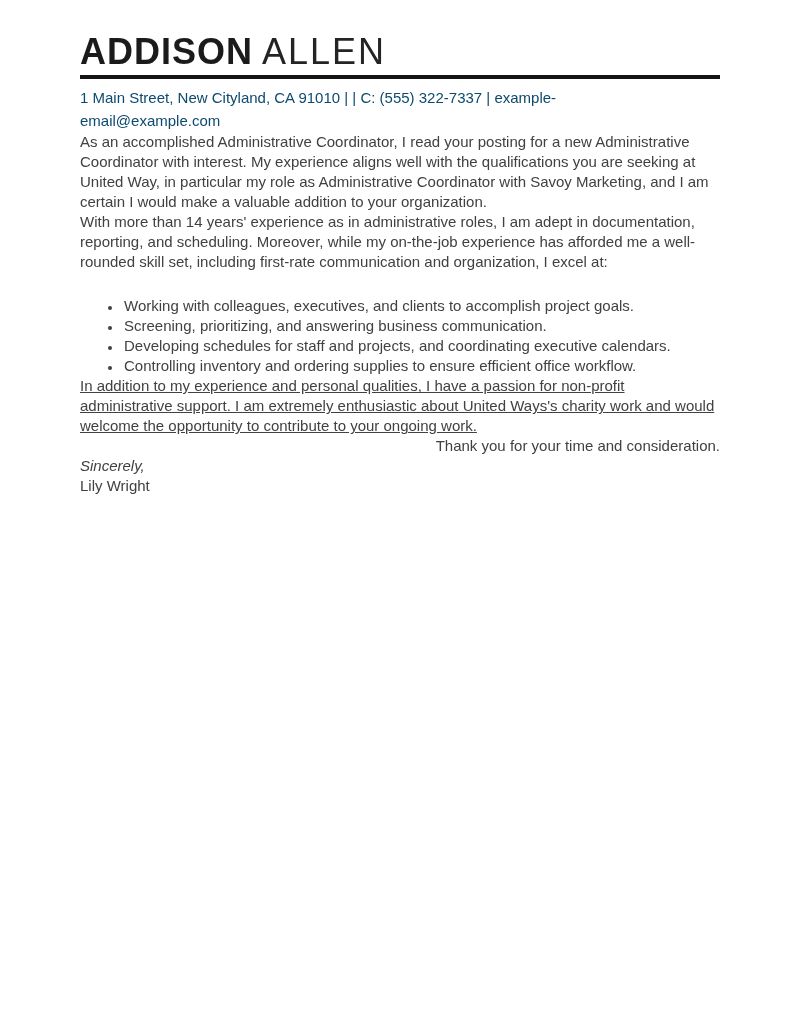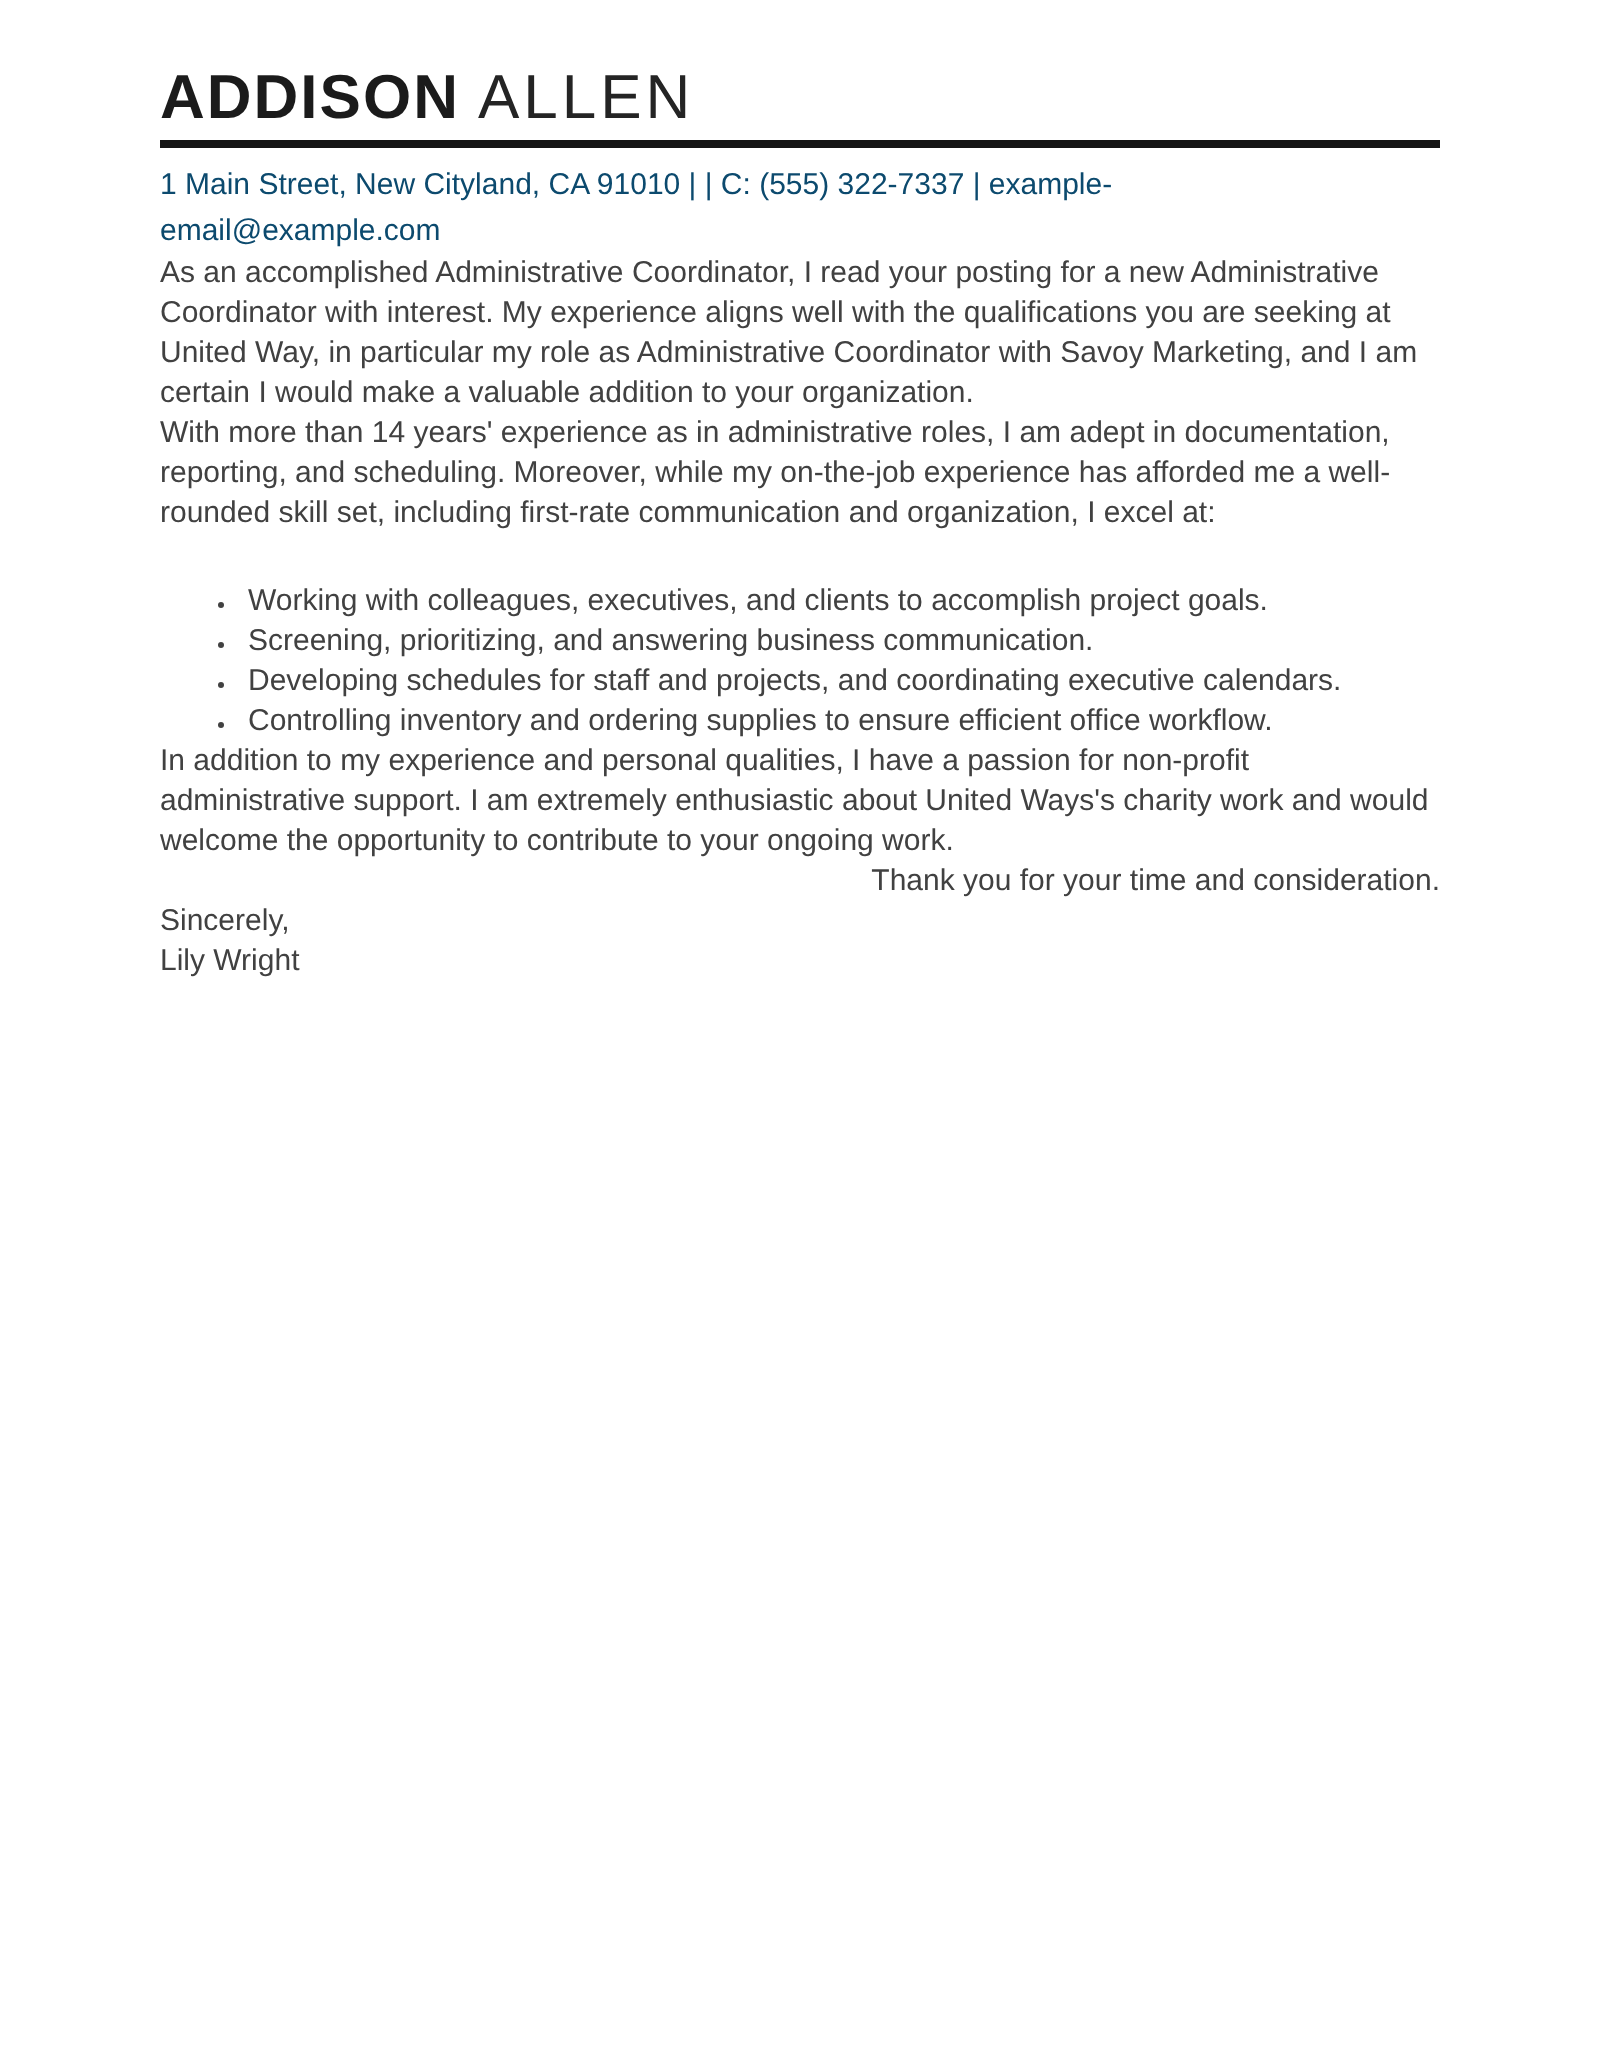--- a/index.html
+++ b/index.html
@@ -9,21 +9,21 @@
     box-sizing: border-box;
     background: #ffffff;
     padding: 33px 80px 0 80px;
     font-family: "Liberation Sans", sans-serif;
     color: #414141;
     overflow: hidden;
   }
   
   h1.name {
     margin: 0;
-    font-size: 31px;
+    font-size: 36px;
     line-height: 1.04;
     color: #1b1b1b;
     letter-spacing: 1px;
     white-space: nowrap;
   }
   .name-bold { font-weight: bold; }
   .name-light { font-weight: normal; margin-left: 9px; letter-spacing: 2px; color: #242424; }
   .rule {
     height: 4px;
     background: #151515;
@@ -40,24 +40,24 @@
   .body p { margin: 0; }
   .salutation { margin-top: 13px; }
   .p-intro { margin-top: 16px; }
   .p-experience { margin-top: 12px; }
   ul.skills {
     margin: 24px 0 0 0;
     padding-left: 42px;
   }
   ul.skills li { padding-left: 2px; }
   ul.skills li::marker { font-size: 0.78em; }
-  .p-passion { margin-top: 14px; }
+  .p-passion { margin-top: 14px; text-decoration: underline; }
   .p-followup { margin-top: 18px; }
   .thanks { margin-top: 20px; text-align: right; }
-  .sincerely { margin-top: 10px; }
+  .sincerely { margin-top: 10px; font-style: italic; }
   .signature { margin-top: 42px; }
 </style>
 </head>
 <body>
 
 <div class="page">
 
   <header>
     <h1 class="name"><span class="name-bold">ADDISON</span><span class="name-light">ALLEN</span></h1>
     <div class="rule"></div>

